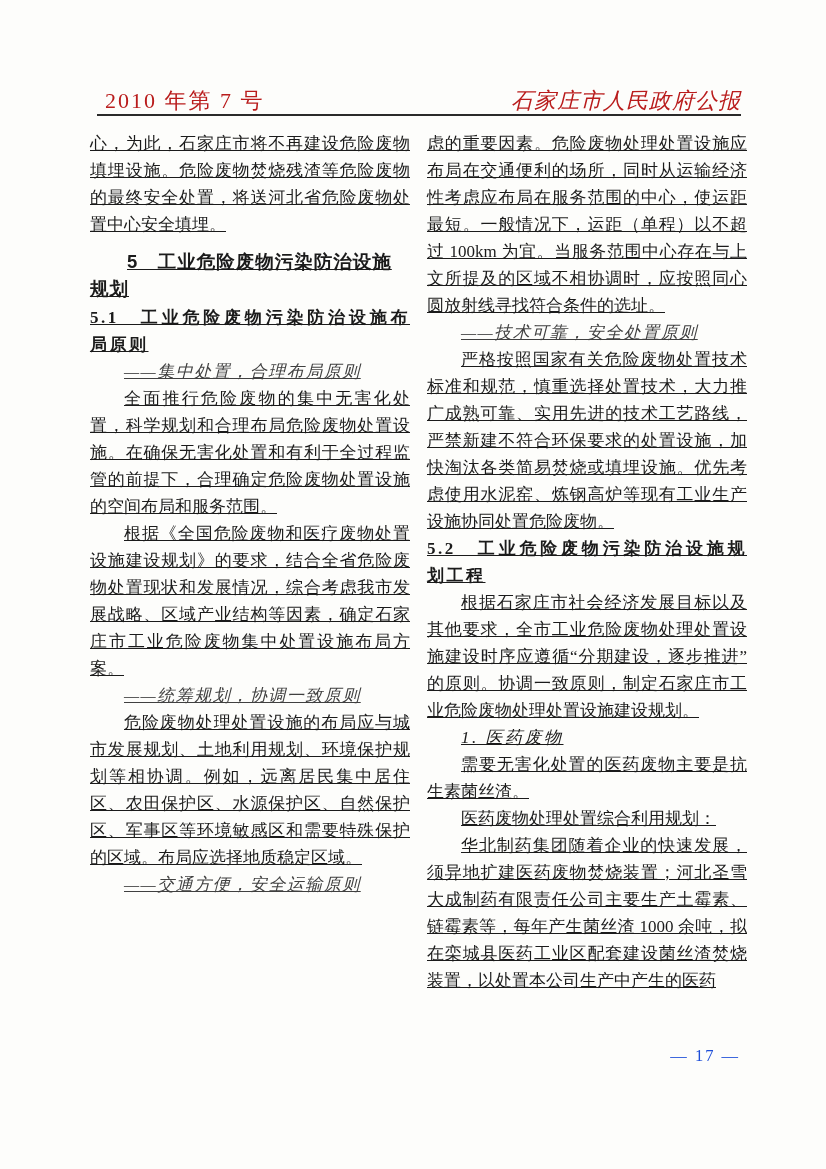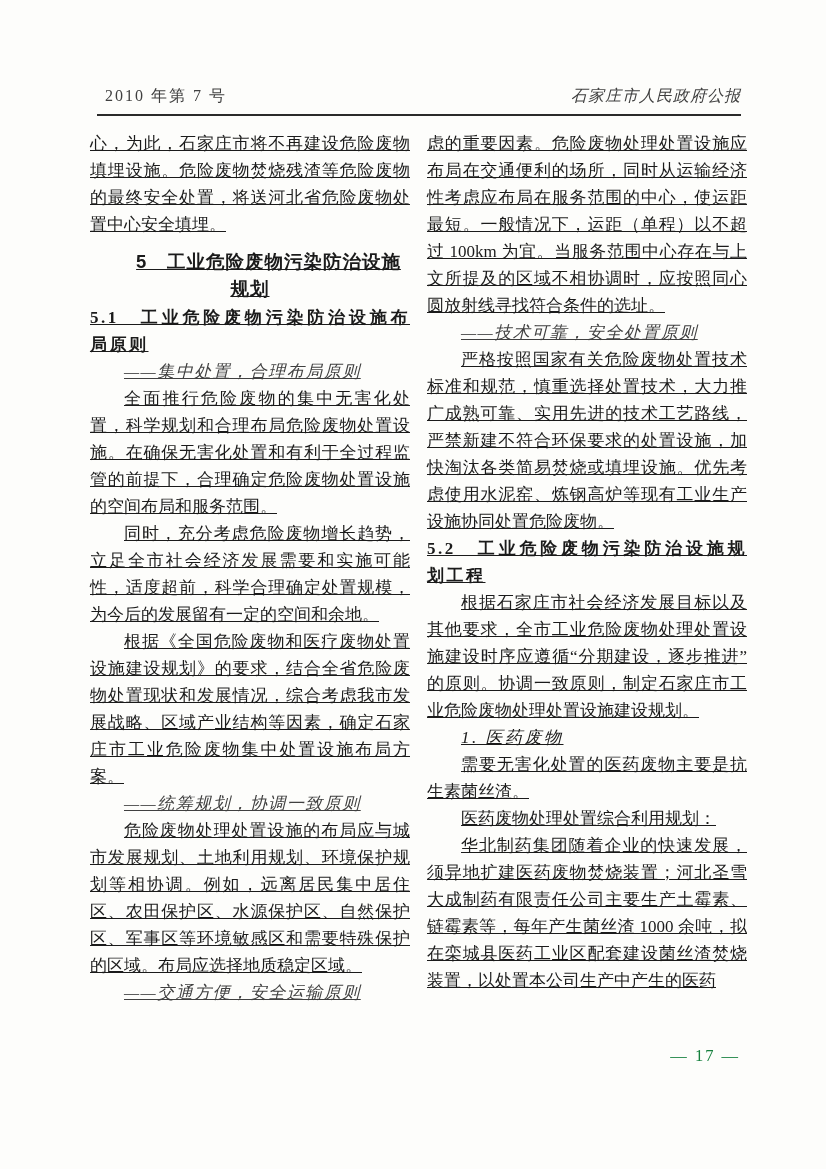--- a/index.html
+++ b/index.html
@@ -16,24 +16,24 @@
 
   
   .running-header {
     position: absolute;
     top: 86px;
     left: 97px;
     width: 644px;
     display: flex;
     justify-content: space-between;
     align-items: flex-end;
-    font-size: 16px;
+    font-size: 22px;
     font-style: italic;
     letter-spacing: 1px;
-    color: #404040;
+    color: #b91c1c;
   }
   .running-header .issue { margin-left: 8px; font-style: normal; letter-spacing: 2px; }
   .header-rule {
     position: absolute;
     top: 114px;
     left: 97px;
     width: 644px;
     height: 2px;
     background: #2a2a2a;
   }
@@ -62,21 +62,21 @@
     color: #404040;
   }
 
   .sec-heading {
     font-family: "Liberation Sans", "DejaVu Sans", sans-serif;
     font-weight: bold;
     font-size: 18.5px;
     letter-spacing: 1px;
     text-indent: 0;
     margin: 10px 0 2px 0 !important;
-    text-align: center;
+    text-align: left;
   }
   .sub-heading {
     font-weight: bold;
     letter-spacing: 2.5px;
     text-indent: 0 !important;
     text-align: justify;
   }
   .list-item {
     font-style: italic;
     letter-spacing: 2.5px;
@@ -84,21 +84,21 @@
 
   
   .page-number {
     position: absolute;
     top: 1046px;
     left: 427px;
     width: 313px;
     text-align: right;
     font-size: 16.5px;
     letter-spacing: 2px;
-    color: #15803d;
+    color: #1d4ed8;
   }
 </style>
 </head>
 <body>
 
 <div class="page">
 
   <div class="running-header">
     <span class="issue">2010 年第 7 号</span>
     <span class="gazette">石家庄市人民政府公报</span>
@@ -106,21 +106,20 @@
   <div class="header-rule"></div>
 
   <div class="columns">
 
     <div class="col">
       <p class="cont">心，为此，石家庄市将不再建设危险废物填埋设施。危险废物焚烧残渣等危险废物的最终安全处置，将送河北省危险废物处置中心安全填埋。</p>
       <p class="sec-heading">5　工业危险废物污染防治设施规划</p>
       <p class="sub-heading">5.1　工业危险废物污染防治设施布局原则</p>
       <p class="principle">——集中处置，合理布局原则</p>
       <p>全面推行危险废物的集中无害化处置，科学规划和合理布局危险废物处置设施。在确保无害化处置和有利于全过程监管的前提下，合理确定危险废物处置设施的空间布局和服务范围。</p>
-      <p>同时，充分考虑危险废物增长趋势，立足全市社会经济发展需要和实施可能性，适度超前，科学合理确定处置规模，为今后的发展留有一定的空间和余地。</p>
       <p>根据《全国危险废物和医疗废物处置设施建设规划》的要求，结合全省危险废物处置现状和发展情况，综合考虑我市发展战略、区域产业结构等因素，确定石家庄市工业危险废物集中处置设施布局方案。</p>
       <p class="principle">——统筹规划，协调一致原则</p>
       <p>危险废物处理处置设施的布局应与城市发展规划、土地利用规划、环境保护规划等相协调。例如，远离居民集中居住区、农田保护区、水源保护区、自然保护区、军事区等环境敏感区和需要特殊保护的区域。布局应选择地质稳定区域。</p>
       <p class="principle">——交通方便，安全运输原则</p>
     </div>
 
     <div class="col">
       <p class="cont">虑的重要因素。危险废物处理处置设施应布局在交通便利的场所，同时从运输经济性考虑应布局在服务范围的中心，使运距最短。一般情况下，运距（单程）以不超过 100km 为宜。当服务范围中心存在与上文所提及的区域不相协调时，应按照同心圆放射线寻找符合条件的选址。</p>
       <p class="principle">——技术可靠，安全处置原则</p>
       <p>严格按照国家有关危险废物处置技术标准和规范，慎重选择处置技术，大力推广成熟可靠、实用先进的技术工艺路线，严禁新建不符合环保要求的处置设施，加快淘汰各类简易焚烧或填埋设施。优先考虑使用水泥窑、炼钢高炉等现有工业生产设施协同处置危险废物。</p>

